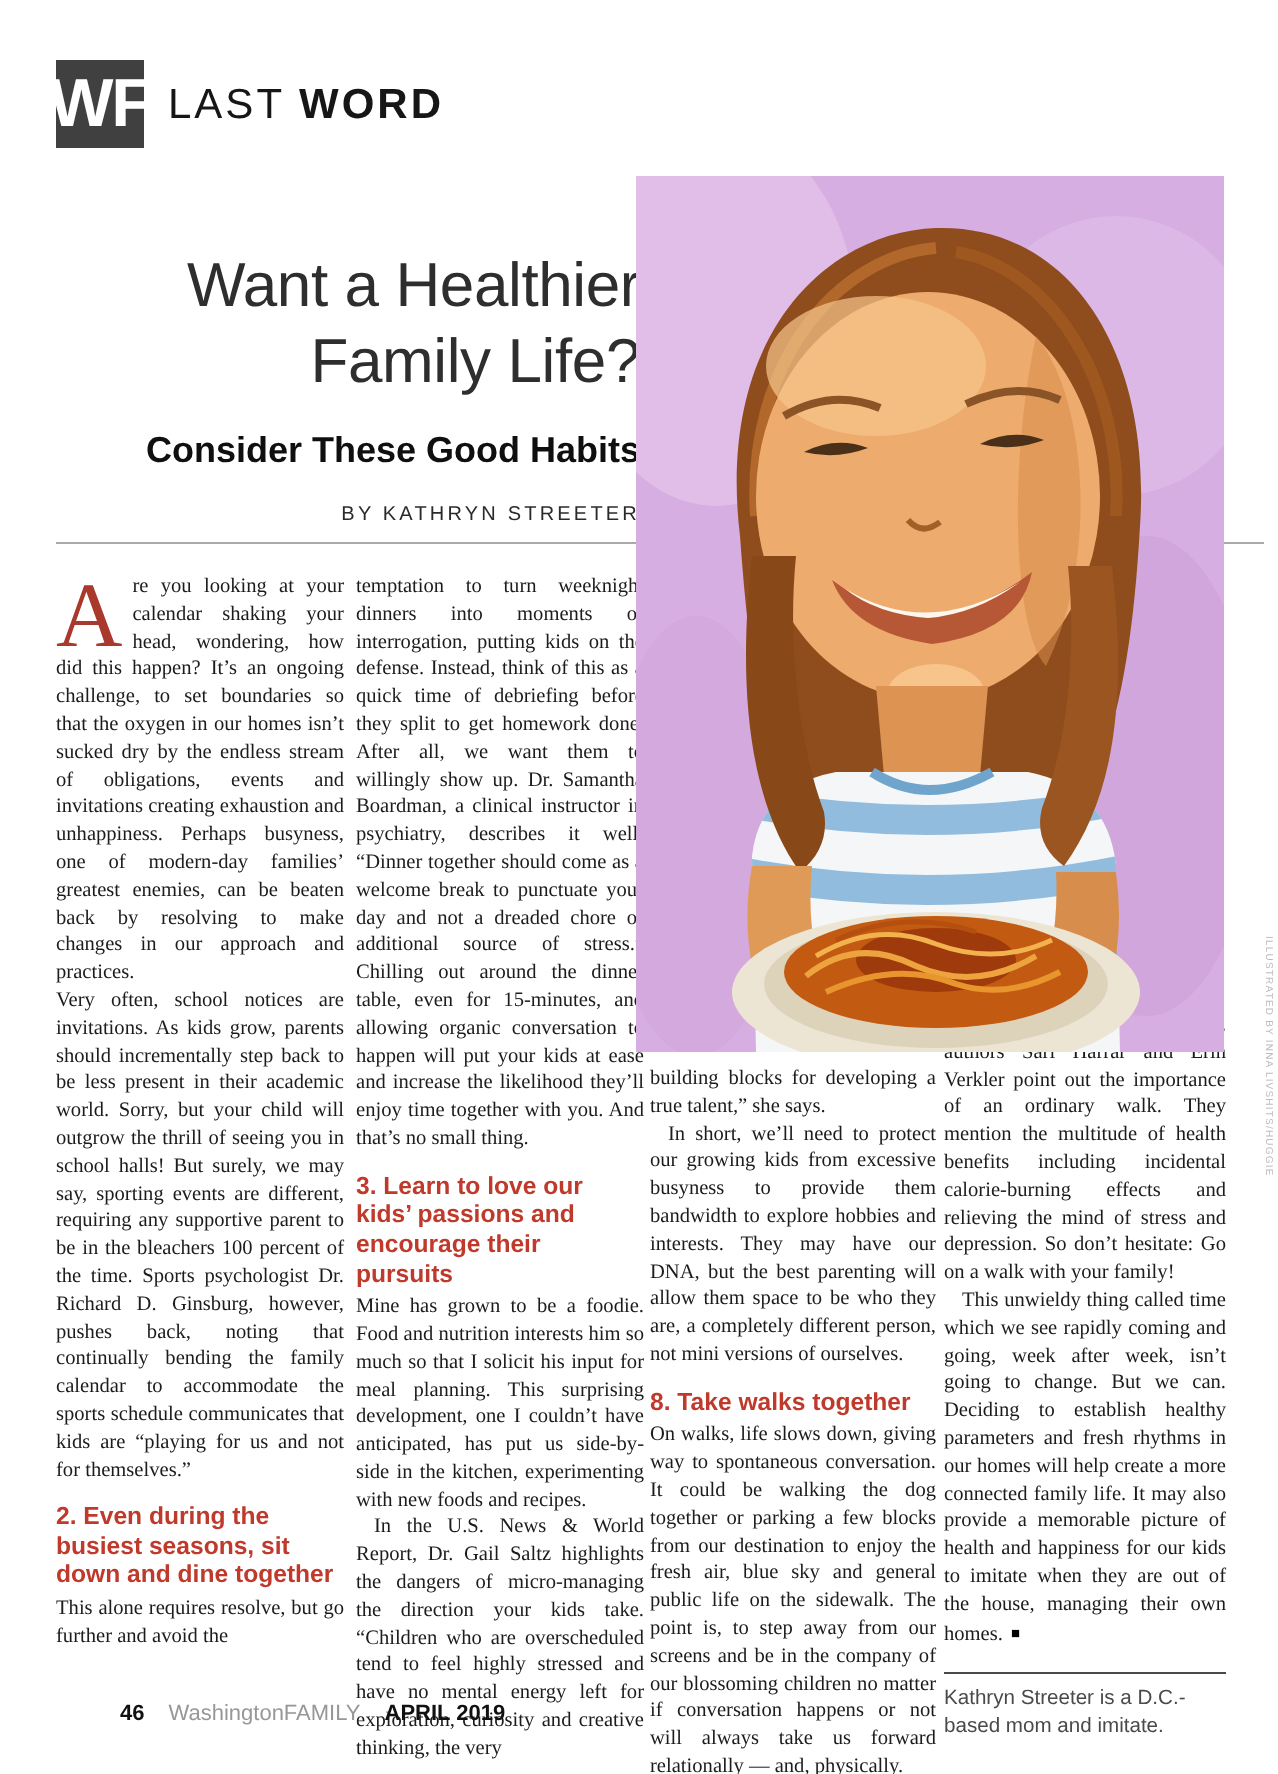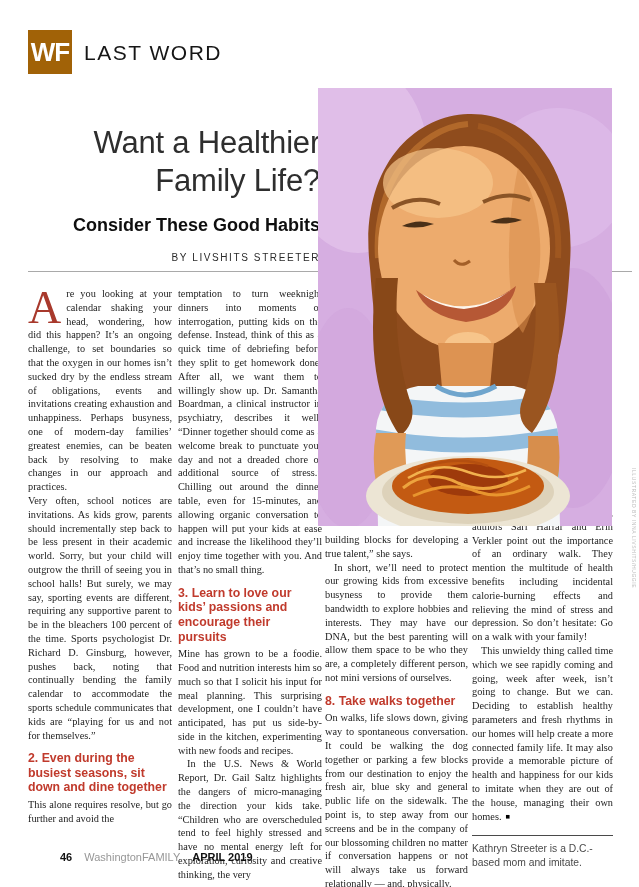--- a/index.html
+++ b/index.html
@@ -1,26 +1,26 @@
 <!DOCTYPE html>
 <html><head>
 <meta charset="utf-8">
 <style>
   html,body{margin:0;padding:0;background:#ffffff;}
   .page{position:relative;width:639px;height:887px;background:#ffffff;overflow:hidden;
         font-family:"Liberation Serif", serif;}
 
   
-  .logo{position:absolute;left:28px;top:30px;width:44px;height:44px;background:#a16207;
-        color:#fff;font-family:"Liberation Sans",sans-serif;font-weight:700;font-size:26px;
+  .logo{position:absolute;left:28px;top:30px;width:44px;height:44px;background:#404040;
+        color:#fff;font-family:"Liberation Sans",sans-serif;font-weight:700;font-size:34px;
         letter-spacing:-1px;display:flex;align-items:center;justify-content:center;}
   .section-title{position:absolute;left:84px;top:41px;font-family:"Liberation Sans",sans-serif;
         font-size:21px;color:#161616;letter-spacing:1.5px;}
   .section-title .light{font-weight:400;}
-  .section-title .bold{font-weight:400;margin-top:36px;}
+  .section-title .bold{font-weight:700;margin-top:36px;}
 
   
   .title-block{position:absolute;left:28px;top:124px;width:292px;text-align:right;
         font-family:"Liberation Sans",sans-serif;}
   .main-title{font-weight:300;font-size:31px;line-height:38px;color:#2e2e2e;letter-spacing:-0.2px;}
   .sub-title{margin-top:13px;font-weight:700;font-size:18px;line-height:24px;color:#0f0f0f;}
   .byline{margin-top:15px;font-size:10px;letter-spacing:1.6px;color:#2a2a2a;}
 
   .rule{position:absolute;left:28px;top:271px;width:604px;height:1px;background:#a9a9a9;}
 
@@ -71,21 +71,21 @@
     <span class="light">LAST</span>
     <span class="bold">WORD</span>
   </div>
 
   <div class="title-block">
     <div class="main-title">
       <div>Want a Healthier</div>
       <div>Family Life?</div>
     </div>
     <div class="sub-title">Consider These Good Habits</div>
-    <div class="byline">BY LIVSHITS STREETER</div>
+    <div class="byline">BY KATHRYN STREETER</div>
   </div>
 
   <div class="rule"></div>
 
   <svg class="illustration" viewBox="0 0 294 438" aria-hidden="true">
     <rect width="294" height="438" fill="#d6aee1"></rect>
     <ellipse cx="40" cy="70" rx="70" ry="95" fill="#e2c2ea" opacity="0.8"></ellipse>
     <ellipse cx="240" cy="90" rx="70" ry="70" fill="#debcea" opacity="0.7"></ellipse>
     <ellipse cx="255" cy="300" rx="55" ry="120" fill="#cda0da" opacity="0.6"></ellipse>
     <ellipse cx="30" cy="330" rx="45" ry="110" fill="#cfa3dc" opacity="0.5"></ellipse>

